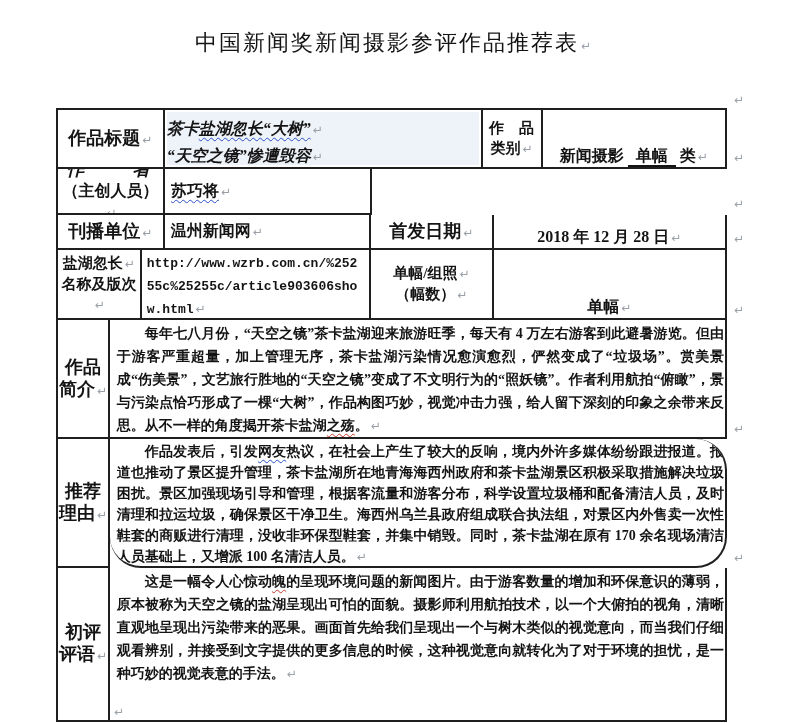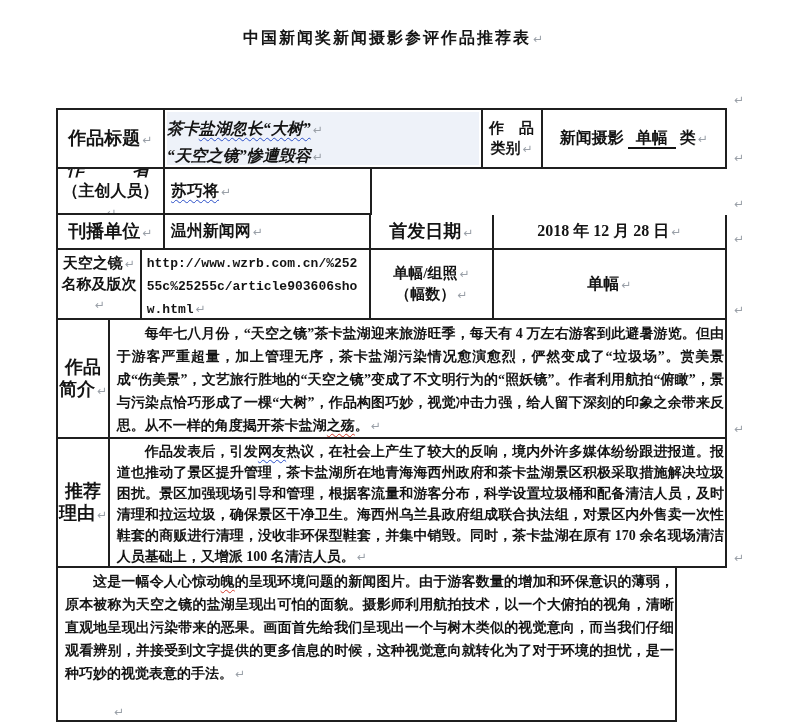--- a/index.html
+++ b/index.html
@@ -18,21 +18,21 @@
     background:#ffffff;
     font-family:"Liberation Serif","DejaVu Serif",serif;
     color:var(--ink);
     overflow:hidden;
   }
   .doc-title{
     position:absolute;top:28px;left:0;width:786px;
     text-align:center;white-space:nowrap;
   }
   .title-text{
-    font-size:16px;font-weight:700;letter-spacing:2px;
+    font-size:22px;font-weight:400;letter-spacing:2px;
   }
   .pmark{
     color:var(--mark-gray);
     font-family:"DejaVu Sans",sans-serif;
     font-size:12px;font-weight:400;
     margin-left:2px;
   }
   .tbl{
     position:absolute;left:56px;top:88px;width:671px;
     border-top:2px solid var(--border);
@@ -50,21 +50,21 @@
   }
   .label{
     display:flex;flex-direction:column;
     align-items:center;justify-content:center;
     font-weight:700;font-size:18px;line-height:22px;
     text-align:center;
   }
   .label .sm{font-size:15px;line-height:20px;}
   .label .xs{font-size:16px;line-height:21px;letter-spacing:0;}
   .vcenter{display:flex;flex-direction:column;justify-content:center;}
-  .center{align-items:center;text-align:center;}
+  .center{align-items:center;text-align:center;justify-content:flex-end;}
   .content{font-weight:600;font-size:16px;padding:0 6px;}
   .field-shade{
     position:absolute;left:2px;top:2px;right:2px;bottom:2px;
     background:var(--field-shade);
     padding:4px 8px 0 0;
     font-weight:700;font-size:16px;line-height:25px;font-style:italic;
   }
   .wavy-blue,.wavy-red{
     text-decoration-line:underline;
     text-decoration-style:wavy;
@@ -84,21 +84,21 @@
     font-weight:700;font-size:13px;line-height:23px;
     padding:2px 5px;word-break:break-all;
   }
   .body-text{
     font-weight:600;font-size:14px;
     text-align:justify;text-justify:inter-character;
     padding:2px 1px 0 7px;
     text-indent:2em;
   }
   .lh23{line-height:23px;}
-  .lh21{line-height:21px;}
+  .lh21{line-height:21px;border-radius:31px;}
   .row-mark{position:absolute;}
   .spread{letter-spacing:4px;font-style:italic;}
   .datecell{font-weight:700;font-size:16px;}
 </style>
 </head>
 <body>
 
 <div class="page">
 
   <div class="doc-title">
@@ -146,21 +146,21 @@
       <div class="td label" style="width:123px">
         <div><span>首发日期</span><span class="pmark">↵</span></div>
       </div>
       <div class="td vcenter center datecell" style="width:234px">
         <div><span>2018 年 12 月 28 日</span><span class="pmark">↵</span></div>
       </div>
     </div>
 
     <div class="tr" style="height:70px">
       <div class="td label" style="width:84px">
-        <div class="sm"><span>天空之镜</span><span class="pmark">↵</span></div>
+        <div class="sm"><span>盐湖忽长</span><span class="pmark">↵</span></div>
         <div class="sm"><span>名称及版次</span><span class="pmark">↵</span></div>
       </div>
       <div class="td urlcell" style="width:230px">
         <span>http://www.wzrb.com.cn/%25255c%25255c/article903606show.html</span><span class="pmark">↵</span>
       </div>
       <div class="td label" style="width:123px">
         <div class="sm"><span>单幅/组照</span><span class="pmark">↵</span></div>
         <div class="sm"><span>（幅数）</span><span class="pmark">↵</span></div>
       </div>
       <div class="td vcenter center content" style="width:234px">
@@ -182,20 +182,24 @@
       <div class="td label" style="width:52px">
         <div>推荐</div>
         <div><span>理由</span><span class="pmark">↵</span></div>
       </div>
       <div class="td body-text lh21" style="width:619px">
         <span>作品发表后，引发</span><span class="wavy-blue">网友</span><span>热议，在社会上产生了较大的反响，境内外许多媒体纷纷跟进报道。报道也推动了景区提升管理，茶卡盐湖所在地青海海西州政府和茶卡盐湖景区积极采取措施解决垃圾困扰。景区加强现场引导和管理，根据客流量和游客分布，科学设置垃圾桶和配备清洁人员，及时清理和拉运垃圾，确保景区干净卫生。海西州乌兰县政府组成联合执法组，对景区内外售卖一次性鞋套的商贩进行清理，没收非环保型鞋套，并集中销毁。同时，茶卡盐湖在原有 170 余名现场清洁人员基础上，又增派 100 名清洁人员。</span><span class="pmark">↵</span>
       </div>
     </div>
 
     <div class="tr" style="height:154px">
+      <div class="td label" style="width:52px">
+        <div>初评</div>
+        <div><span>评语</span><span class="pmark">↵</span></div>
+      </div>
       <div class="td body-text lh23" style="width:619px">
         <span>这是一幅令人心惊动</span><span class="wavy-red">魄</span><span>的呈现环境问题的新闻图片。由于游客数量的增加和环保意识的薄弱，原本被称为天空之镜的盐湖呈现出可怕的面貌。摄影师利用航拍技术，以一个大俯拍的视角，清晰直观地呈现出污染带来的恶果。画面首先给我们呈现出一个与树木类似的视觉意向，而当我们仔细观看辨别，并接受到文字提供的更多信息的时候，这种视觉意向就转化为了对于环境的担忧，是一种巧妙的视觉表意的手法。</span><span class="pmark">↵</span>
       </div>
     </div>
 
   </div>
 
   <span class="pmark row-mark" style="left:732px;top:93px;">↵</span>
   <span class="pmark row-mark" style="left:732px;top:151px;">↵</span>
   <span class="pmark row-mark" style="left:732px;top:197px;">↵</span>

